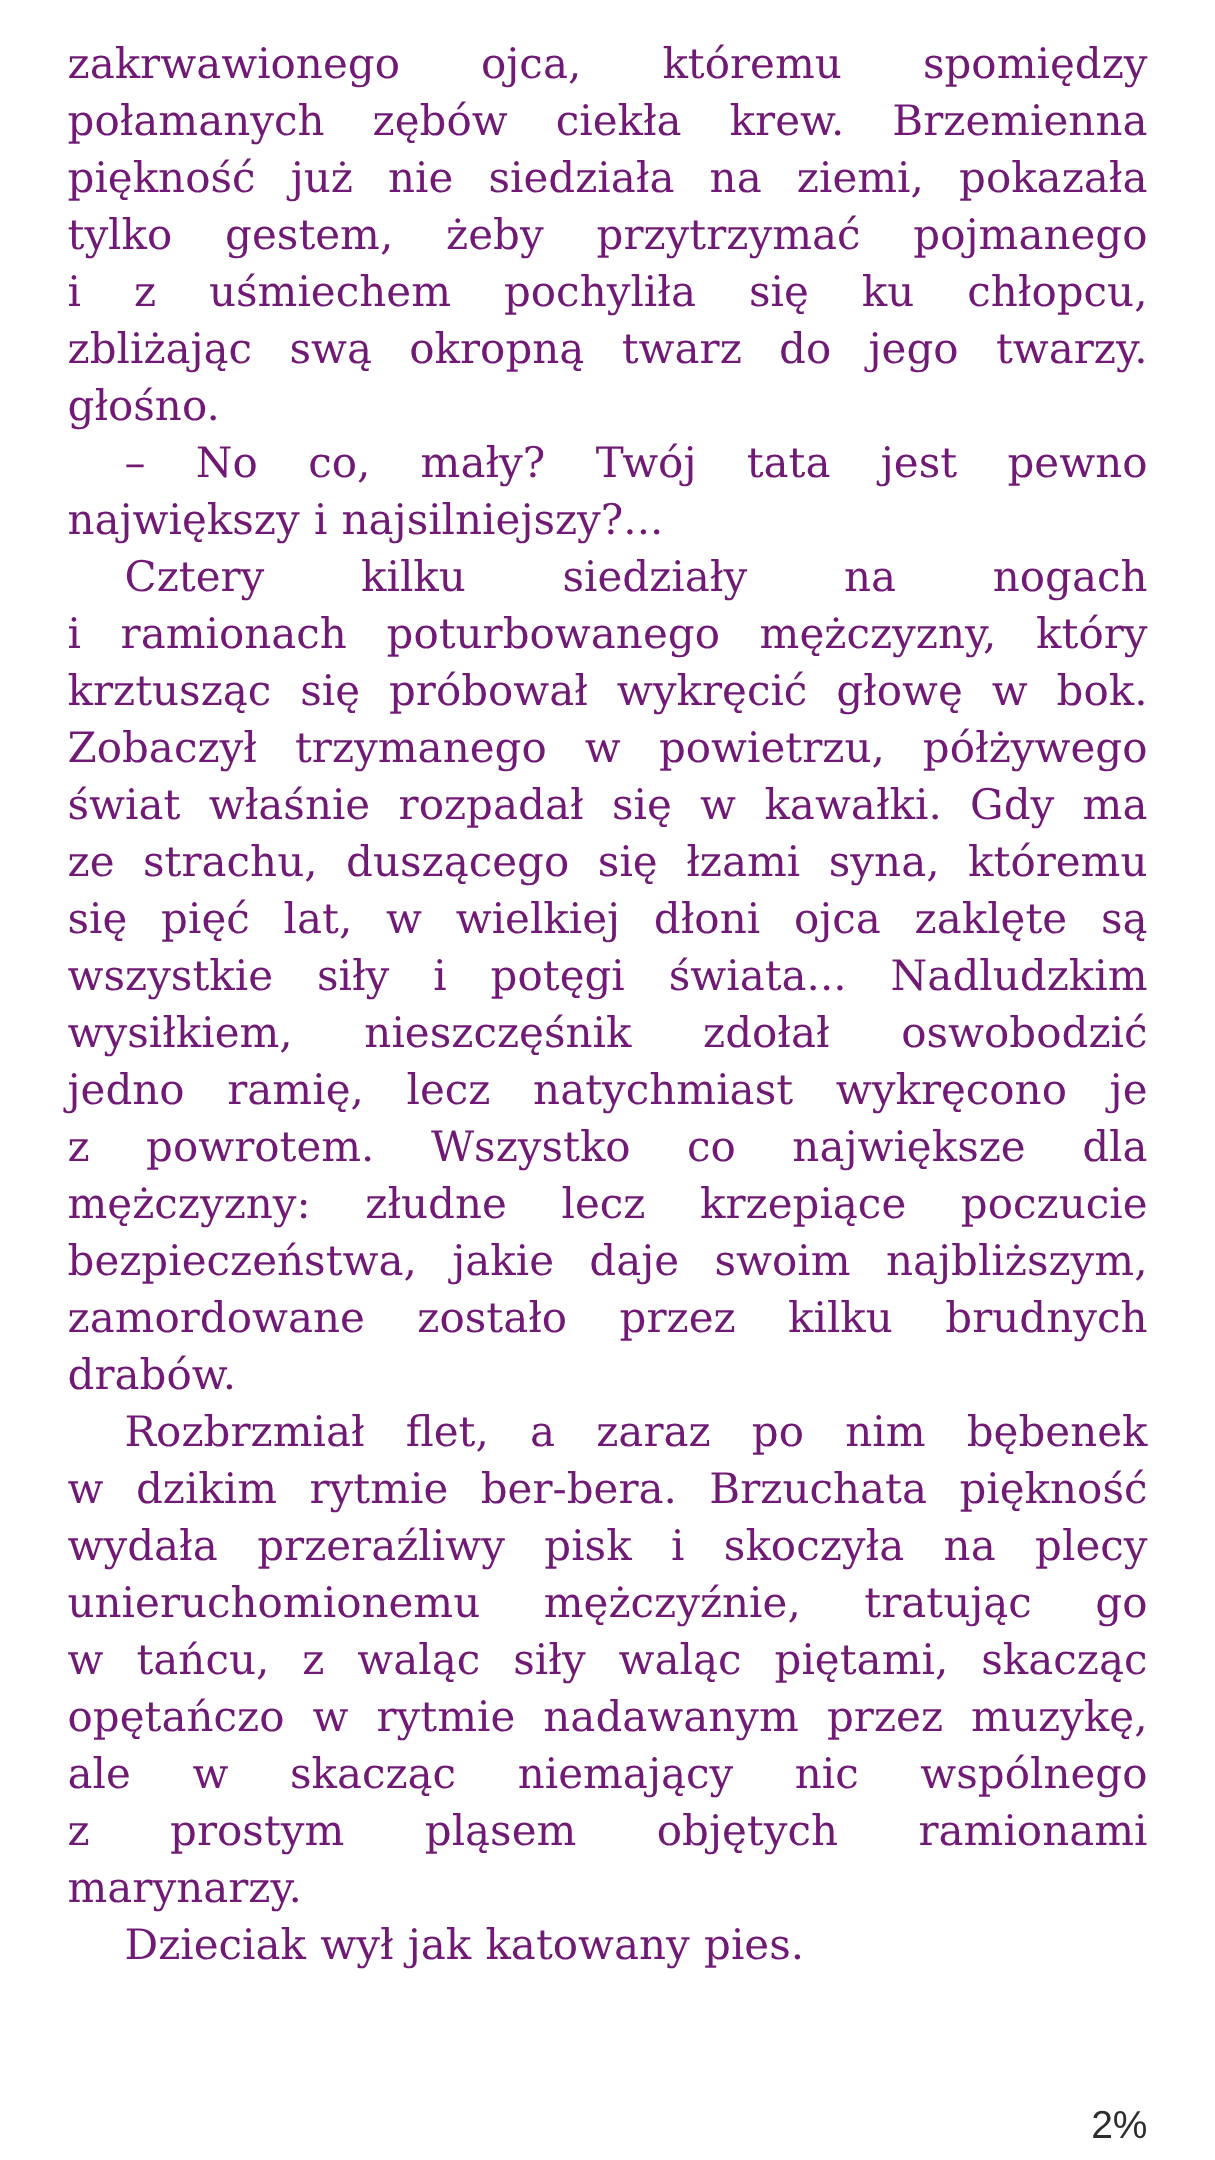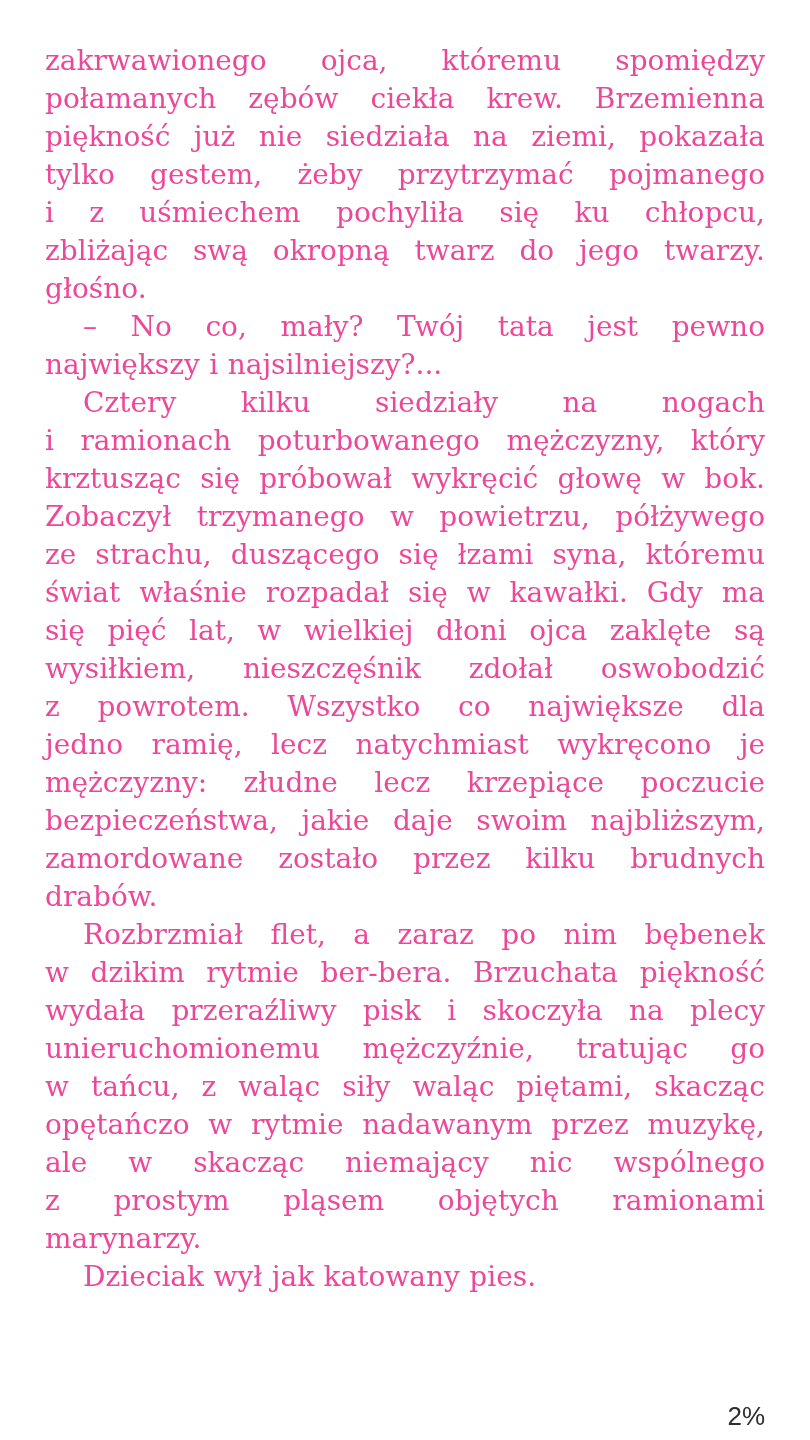--- a/index.html
+++ b/index.html
@@ -17,22 +17,22 @@
   .book-page {
     position: absolute;
     inset: 0;
     background: #ffffff;
   }
   .page-text {
     position: absolute;
     left: 45px;
     top: 0;
     width: 720px;
-    padding-top: 42px;
-    color: #ec4899;
+    padding-top: 24px;
+    color: #701a75;
   }
   .paragraph {
     margin: 0;
   }
   .line {
     font-size: 28px;
     line-height: 38px;
     text-align: justify;
     text-align-last: justify;
     letter-spacing: 0;
@@ -71,26 +71,27 @@
       </div>
       <div class="paragraph">
         <div class="line indent">– No co, mały? Twój tata jest pewno</div>
         <div class="line last">największy i najsilniejszy?...</div>
       </div>
       <div class="paragraph">
         <div class="line indent">Cztery kilku siedziały na nogach</div>
         <div class="line">i ramionach poturbowanego mężczyzny, który</div>
         <div class="line">krztusząc się próbował wykręcić głowę w bok.</div>
         <div class="line">Zobaczył trzymanego w powietrzu, półżywego</div>
+        <div class="line">świat właśnie rozpadał się w kawałki. Gdy ma</div>
         <div class="line">ze strachu, duszącego się łzami syna, któremu</div>
-        <div class="line">świat właśnie rozpadał się w kawałki. Gdy ma</div>
         <div class="line">się pięć lat, w wielkiej dłoni ojca zaklęte są</div>
+        <div class="line">wszystkie siły i potęgi świata... Nadludzkim</div>
         <div class="line">wysiłkiem, nieszczęśnik zdołał oswobodzić</div>
+        <div class="line">jedno ramię, lecz natychmiast wykręcono je</div>
         <div class="line">z powrotem. Wszystko co największe dla</div>
-        <div class="line">jedno ramię, lecz natychmiast wykręcono je</div>
         <div class="line">mężczyzny: złudne lecz krzepiące poczucie</div>
         <div class="line">bezpieczeństwa, jakie daje swoim najbliższym,</div>
         <div class="line">zamordowane zostało przez kilku brudnych</div>
         <div class="line last">drabów.</div>
       </div>
       <div class="paragraph">
         <div class="line indent">Rozbrzmiał flet, a zaraz po nim bębenek</div>
         <div class="line">w dzikim rytmie ber-bera. Brzuchata piękność</div>
         <div class="line">wydała przeraźliwy pisk i skoczyła na plecy</div>
         <div class="line">unieruchomionemu mężczyźnie, tratując go</div>

